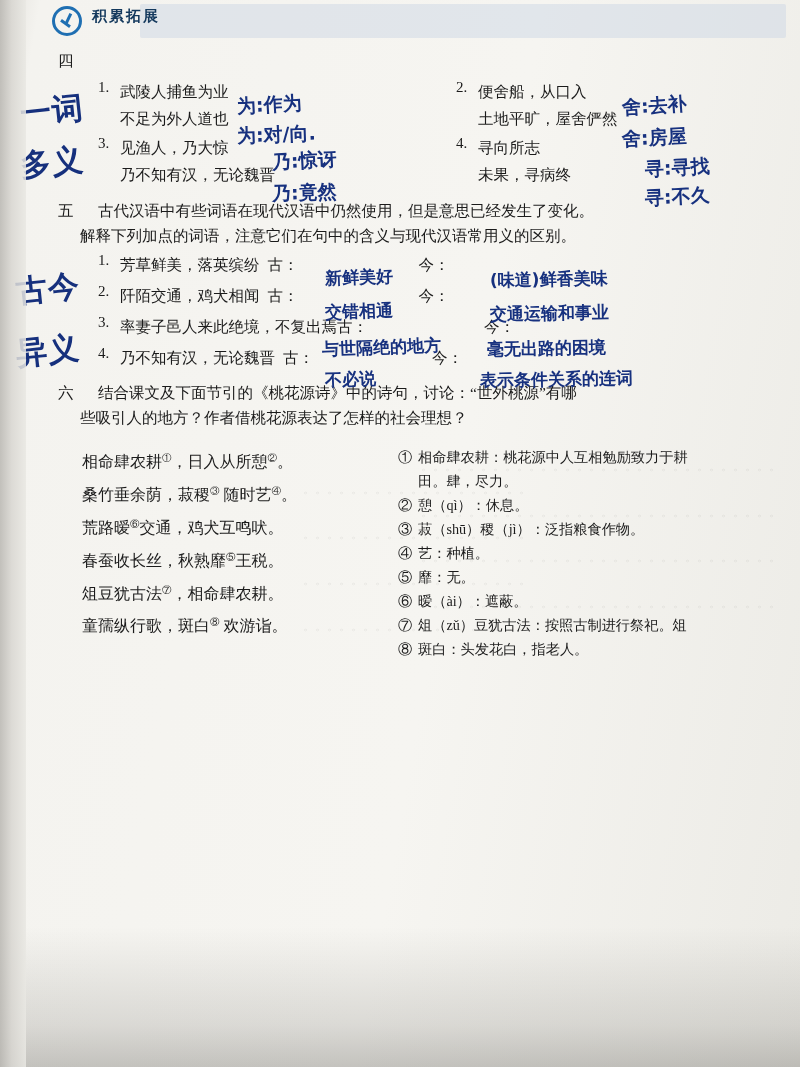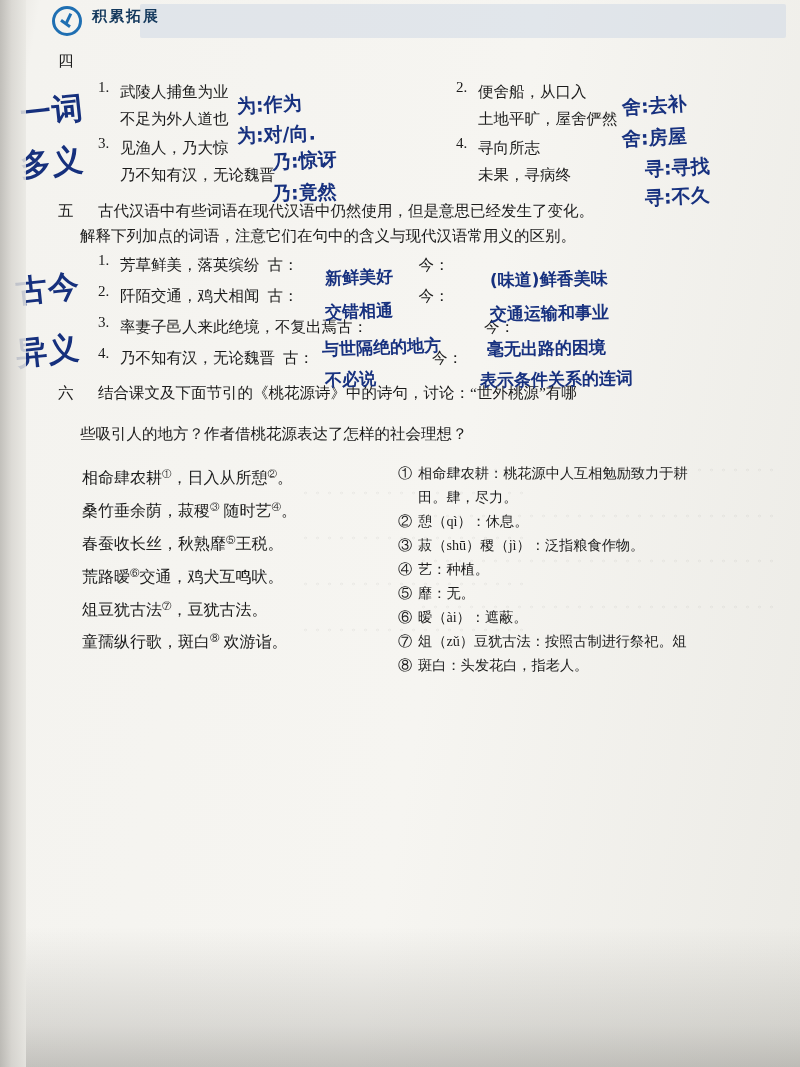--- a/index.html
+++ b/index.html
@@ -242,39 +242,39 @@
         <span class="txt" style="margin-left:118px;">今：</span>
       </div>
     </div>
 
     <div class="row" style="margin-top:10px;">
       <div class="num-col">六</div>
       <div class="txt">结合课文及下面节引的《桃花源诗》中的诗句，讨论：“世外桃源”有哪</div>
     </div>
     <div class="row">
       <div class="num-col"></div>
-      <div class="txt" style="margin-left:-18px;margin-top:16px;">些吸引人的地方？作者借桃花源表达了怎样的社会理想？</div>
+      <div class="txt" style="margin-left:-18px;">些吸引人的地方？作者借桃花源表达了怎样的社会理想？</div>
     </div>
 
     <div class="poem-wrap">
       <div class="poem">
         <div>
           <span>相命肆农耕</span><sup>①</sup><span>，日入从所憩</span><sup>②</sup><span>。</span>
         </div>
         <div>
           <span>桑竹垂余荫，菽稷</span><sup>③</sup><span> 随时艺</span><sup>④</sup><span>。</span>
         </div>
         <div>
+          <span>荒路暧</span><sup>⑥</sup><span>交通，鸡犬互鸣吠。</span>
+        </div>
+        <div>
           <span>春蚕收长丝，秋熟靡</span><sup>⑤</sup><span>王税。</span>
         </div>
         <div>
-          <span>荒路暧</span><sup>⑥</sup><span>交通，鸡犬互鸣吠。</span>
-        </div>
-        <div>
-          <span>俎豆犹古法</span><sup>⑦</sup><span>，豆犹古法。</span>
+          <span>俎豆犹古法</span><sup>⑦</sup><span>，相命肆农耕。</span>
         </div>
         <div>
           <span>童孺纵行歌，斑白</span><sup>⑧</sup><span> 欢游诣。</span>
         </div>
       </div>
 
       <div class="notes">
         <div class="note">
           <span class="note-no">①</span>
           <span class="note-tx">相命肆农耕：桃花源中人互相勉励致力于耕</span>

